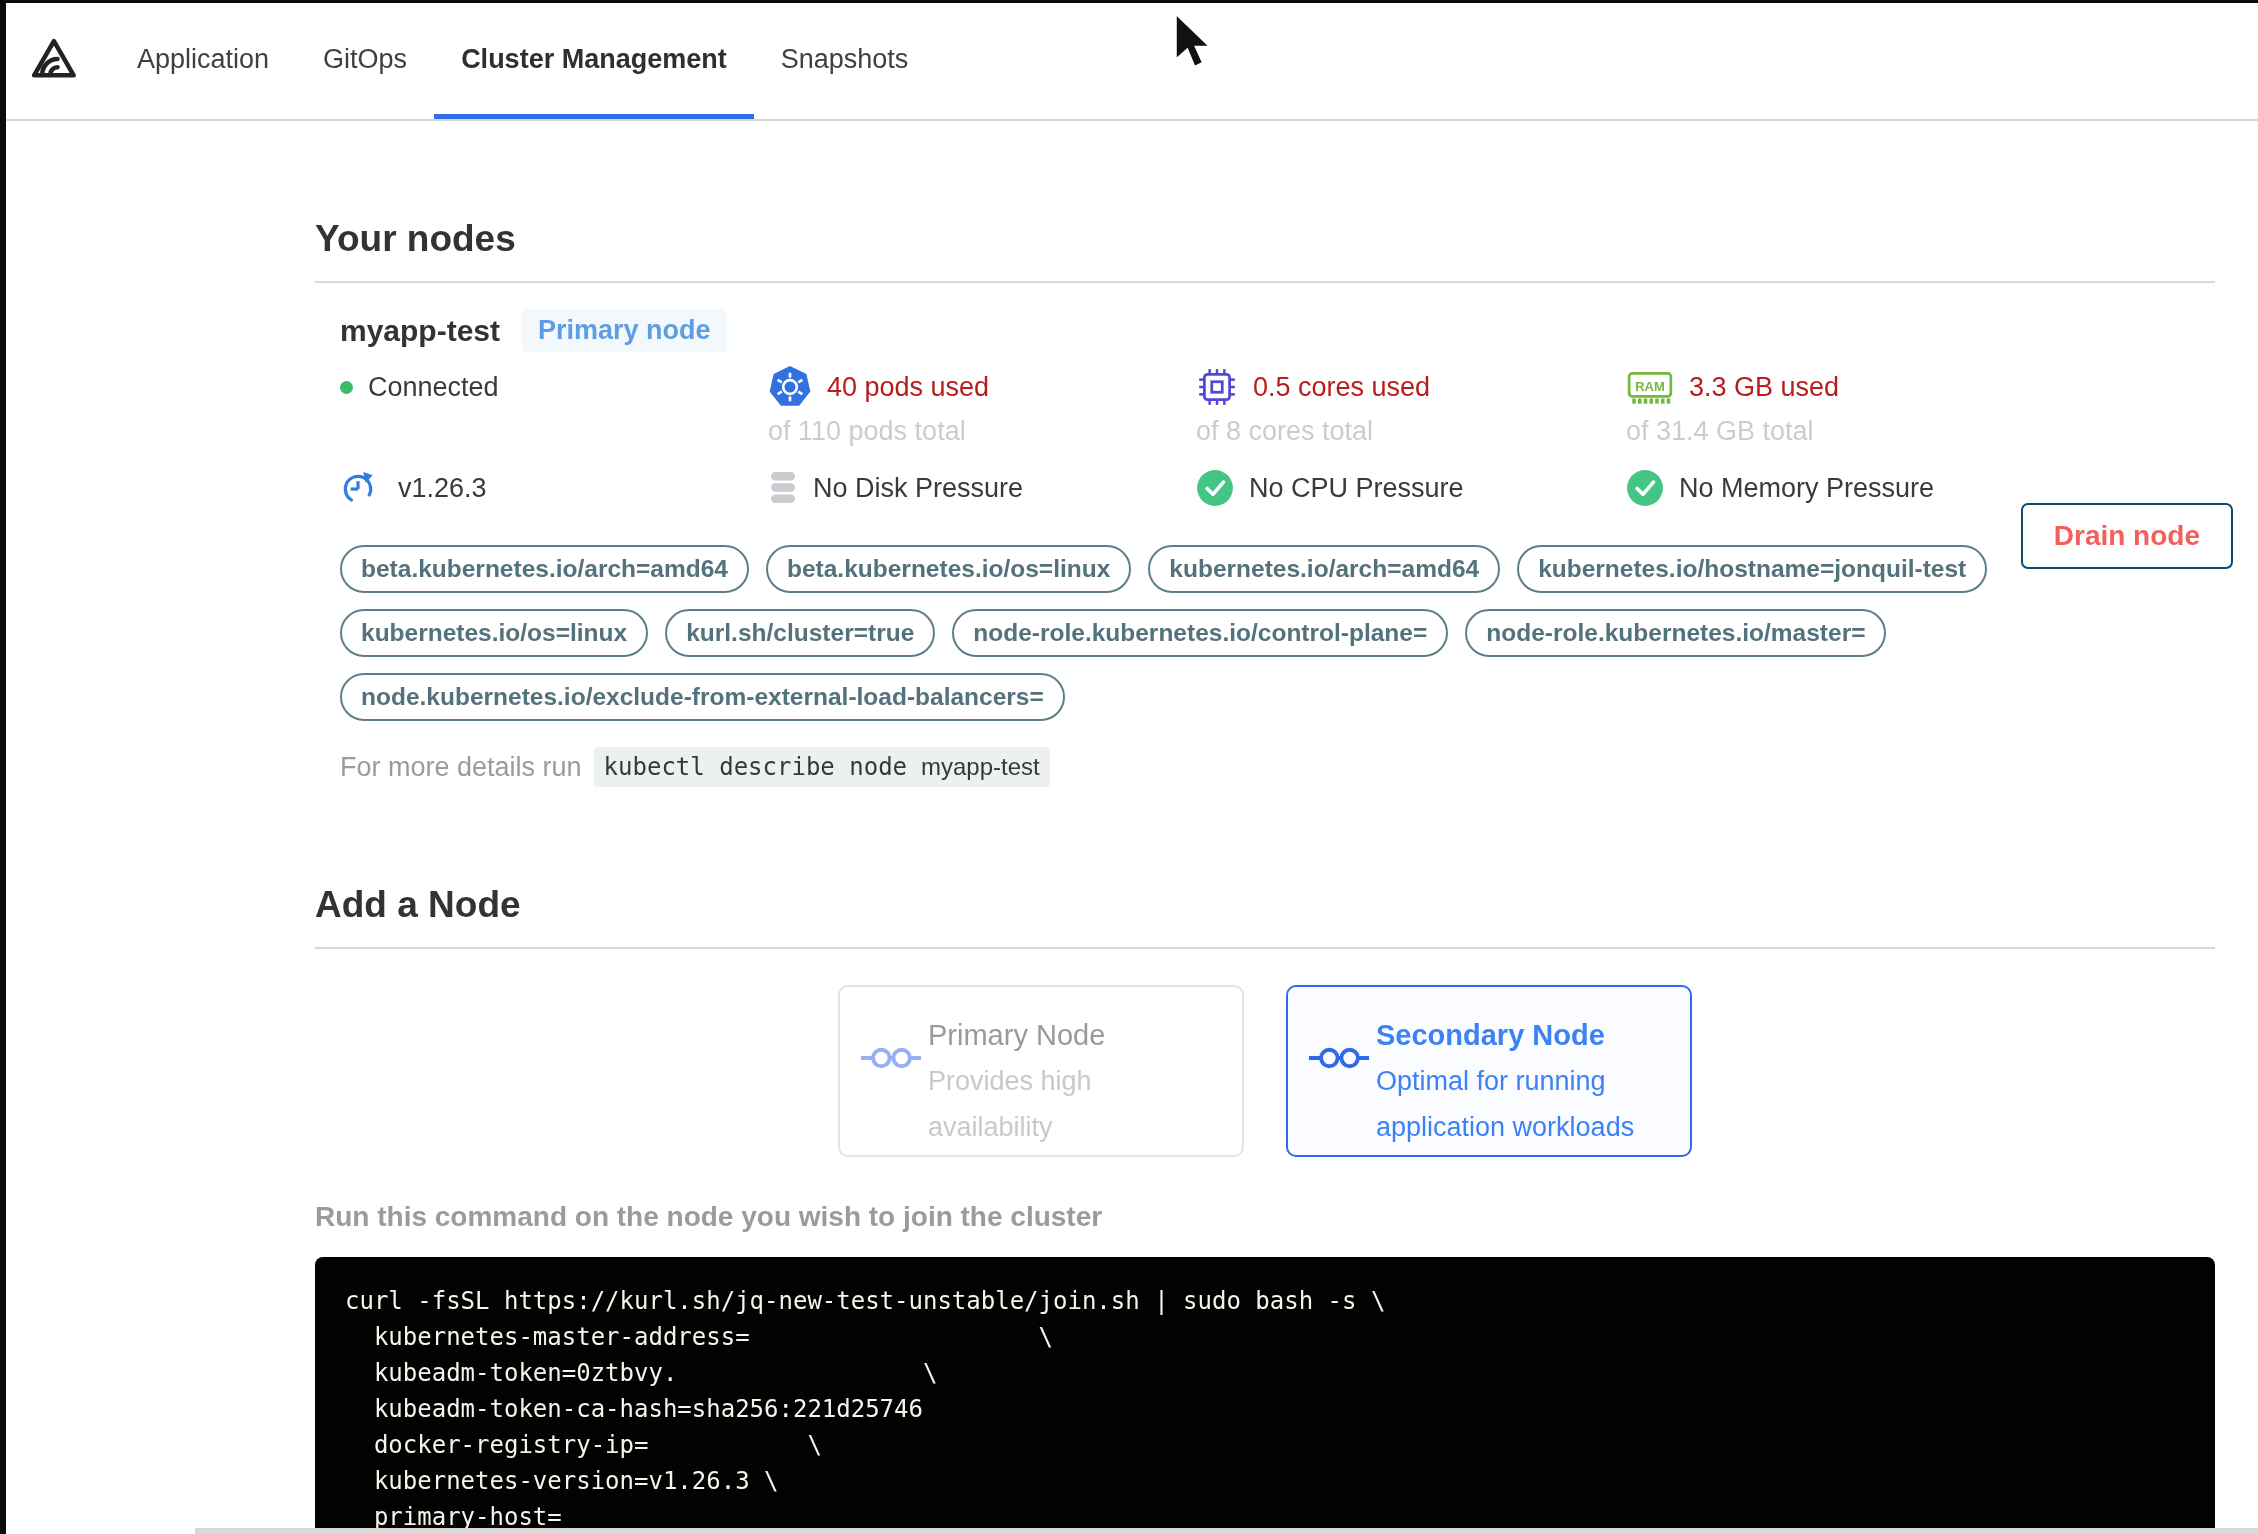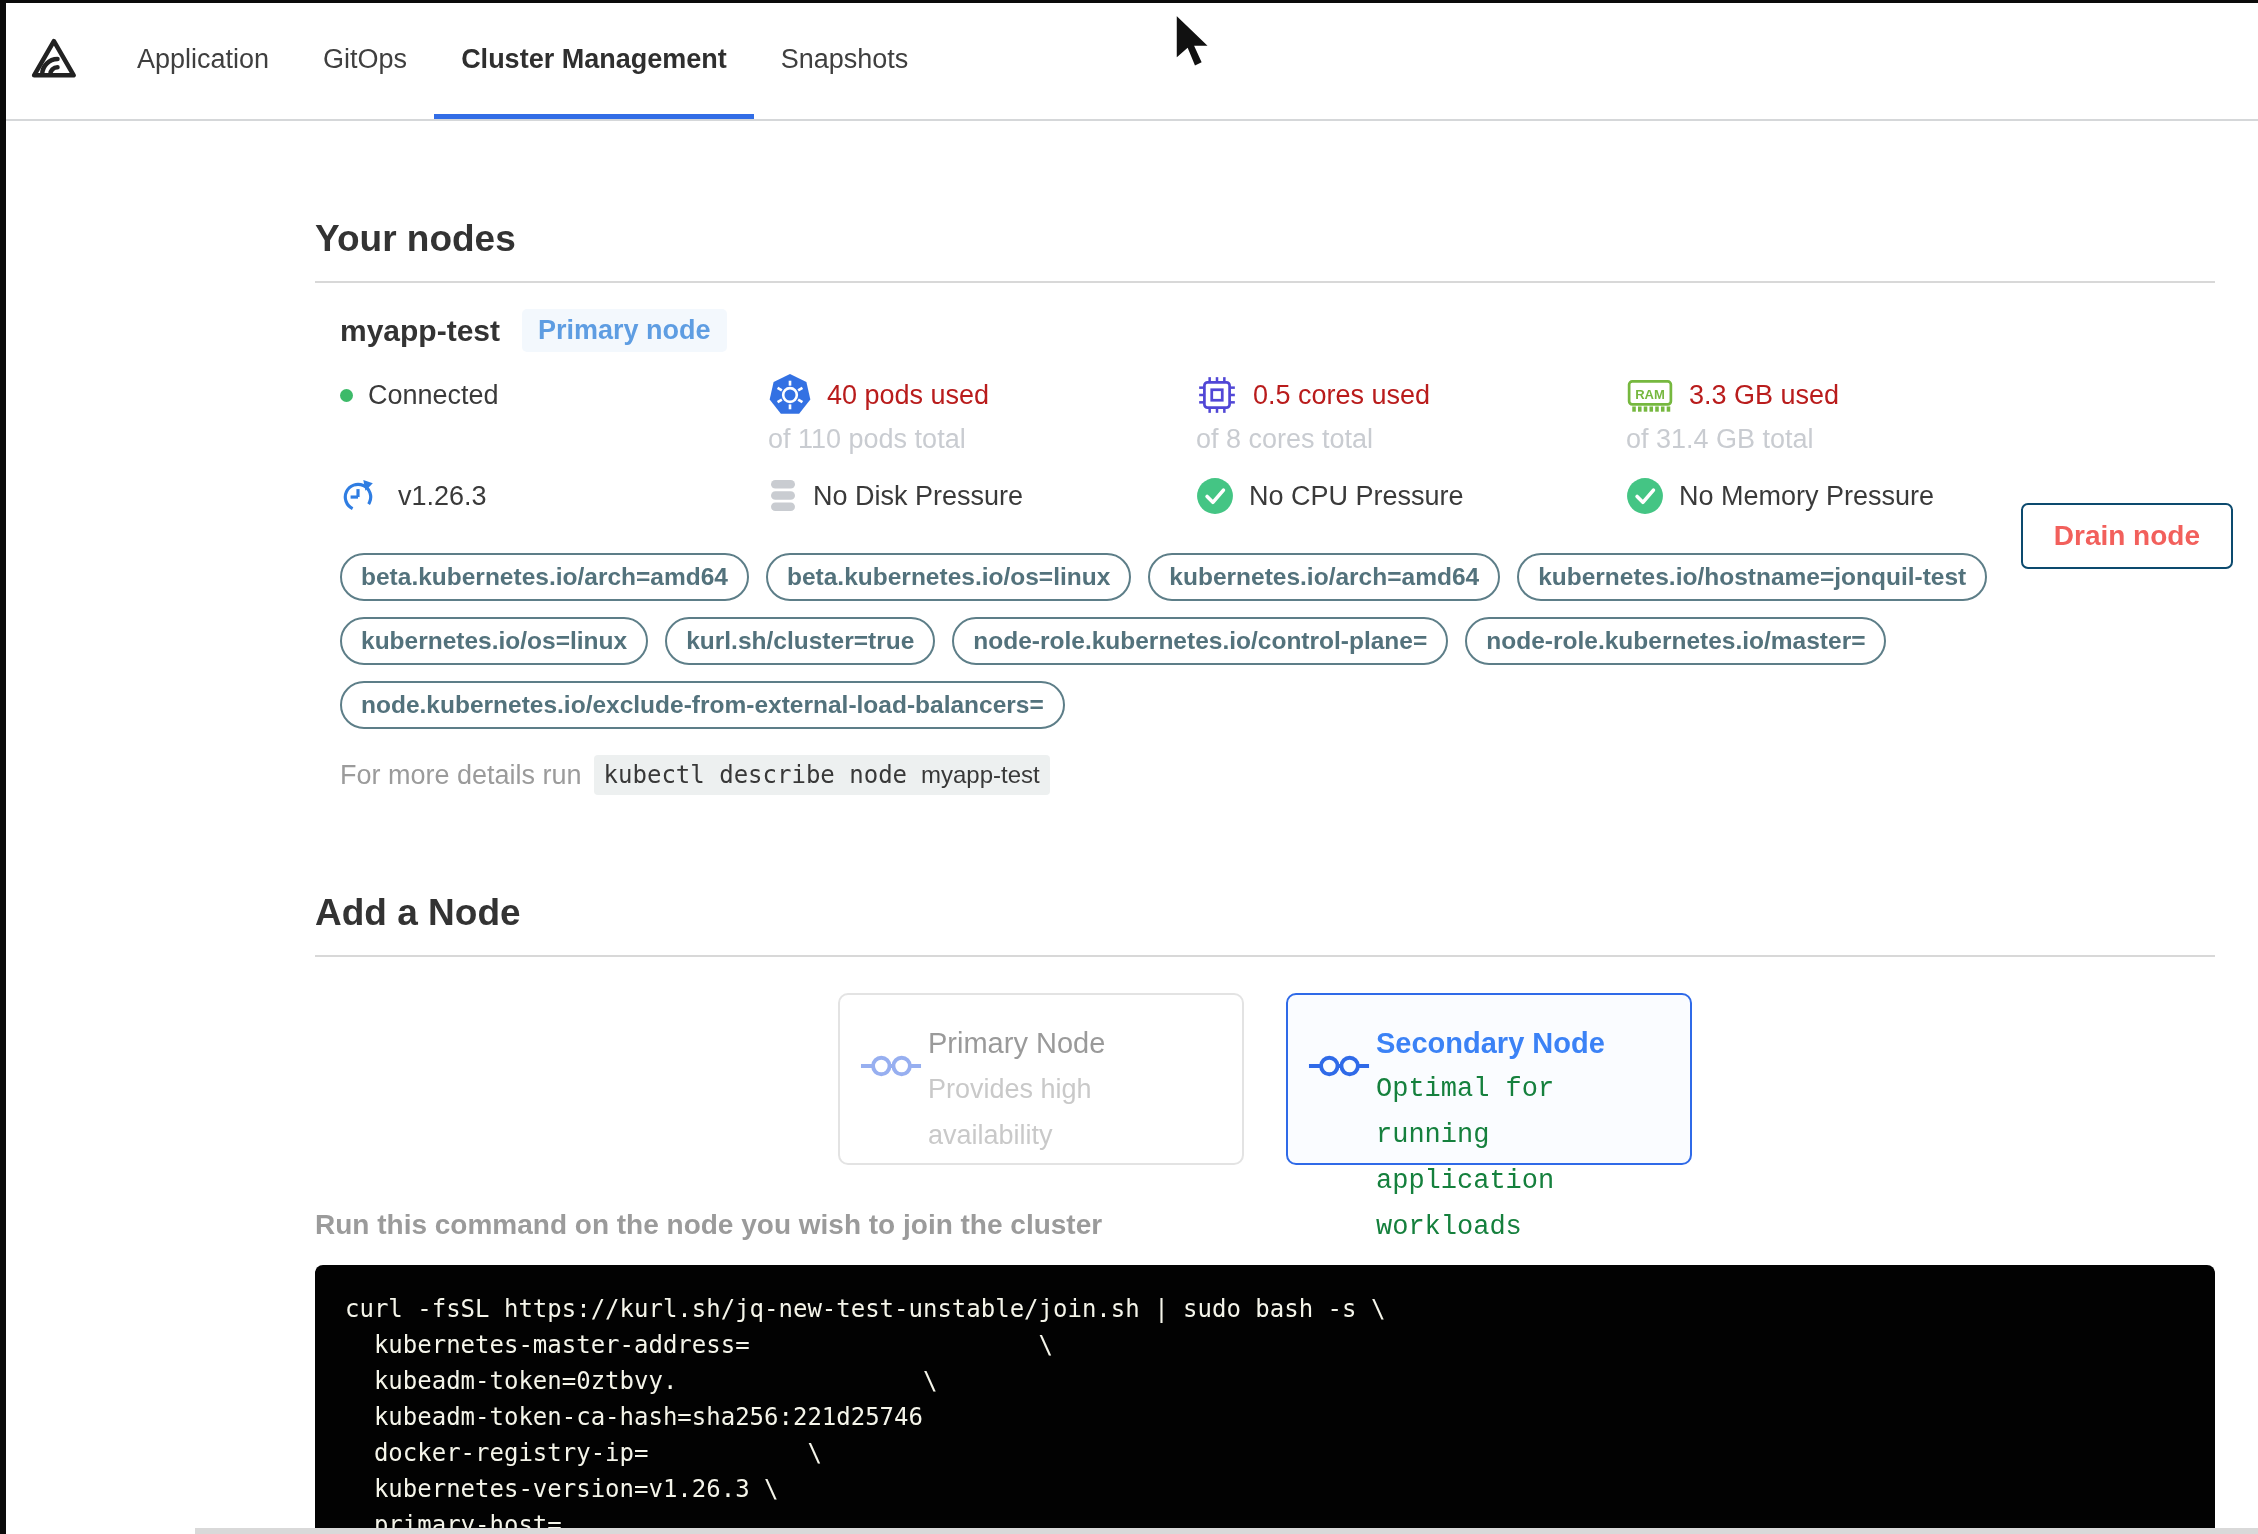--- a/index.html
+++ b/index.html
@@ -25,21 +25,21 @@
   .section-title { font-size:37px; line-height:44px; font-weight:700; color:#333; margin-top:96px; }
   .section-title.first { margin-top:96px; }
   hr.rule { border:none; border-top:2px solid #d8d8d8; margin-top:20px; }
 
   .node-card { position:relative; padding-left:25px; }
   .node-head { margin-top:26px; display:flex; align-items:center; gap:22px; }
   .node-name { font-size:30px; font-weight:700; color:#333; }
   .node-badge { background:#f3f8fd; color:#5e9de2; font-size:27px; font-weight:600;
                 padding:6px 16px; border-radius:5px; }
 
-  .stats-grid { display:grid; grid-template-columns:428px 428px 430px auto; margin-top:20px; }
+  .stats-grid { display:grid; grid-template-columns:428px 428px 430px auto; margin-top:12px; }
   .stat-line { display:flex; align-items:center; gap:15px; min-height:46px; }
   .stat-value { font-size:27px; font-weight:400; color:#b91c1c; }
   .stat-total { font-size:27px; color:#c9ccd1; margin-top:6px; }
   .cond-row { margin-top:18px; }
   .cond-label { font-size:27px; font-weight:500; color:#3a3a3a; }
   .status-dot { width:13px; height:13px; border-radius:50%; background:#3dba69; }
 
   .labels { margin-top:34px; max-width:1715px; display:flex; flex-wrap:wrap; gap:16px 17px; }
   .pill { border:2px solid #5d7e88; color:#53727c; font-size:24.5px; font-weight:600;
           border-radius:999px; padding:8px 19px; white-space:nowrap; }
@@ -58,21 +58,21 @@
   .cards { margin-top:36px; display:flex; justify-content:center; gap:42px; }
   .node-type-card { width:406px; height:172px; border-radius:10px; position:relative; cursor:pointer; }
   .node-type-card.unselected { border:2px solid #e3e3e3; background:#fff; }
   .node-type-card.selected { border:2px solid #2f6ae8; background:#fafcff; }
   .card-icon { position:absolute; left:20px; top:56px; }
   .card-title { margin:32px 0 0 88px; font-size:29px; font-weight:500; }
   .unselected .card-title { color:#9a9a9a; }
   .selected .card-title { color:#3b82f6; font-weight:700; }
   .card-desc { margin:6px 0 0 88px; font-size:27px; line-height:46px; }
   .unselected .card-desc { color:#c9c9c9; width:240px; }
-  .selected .card-desc { color:#15803d; width:300px;font-family:Liberation Mono, monospace; }
+  .selected .card-desc { color:#3b82f6; width:300px; }
 
   .instruction { margin-top:44px; font-size:28px; font-weight:600; color:#9b9b9b; }
   .code-block { margin-top:24px; background:#020202; border-radius:8px; padding:26px 30px;
                 color:#f5f5ea; }
   .code-line { font-family:"DejaVu Sans Mono", monospace; font-size:24px; line-height:36px; white-space:pre; }
 </style>
 </head>
 <body>
 
 <div class="edge-top"></div>

